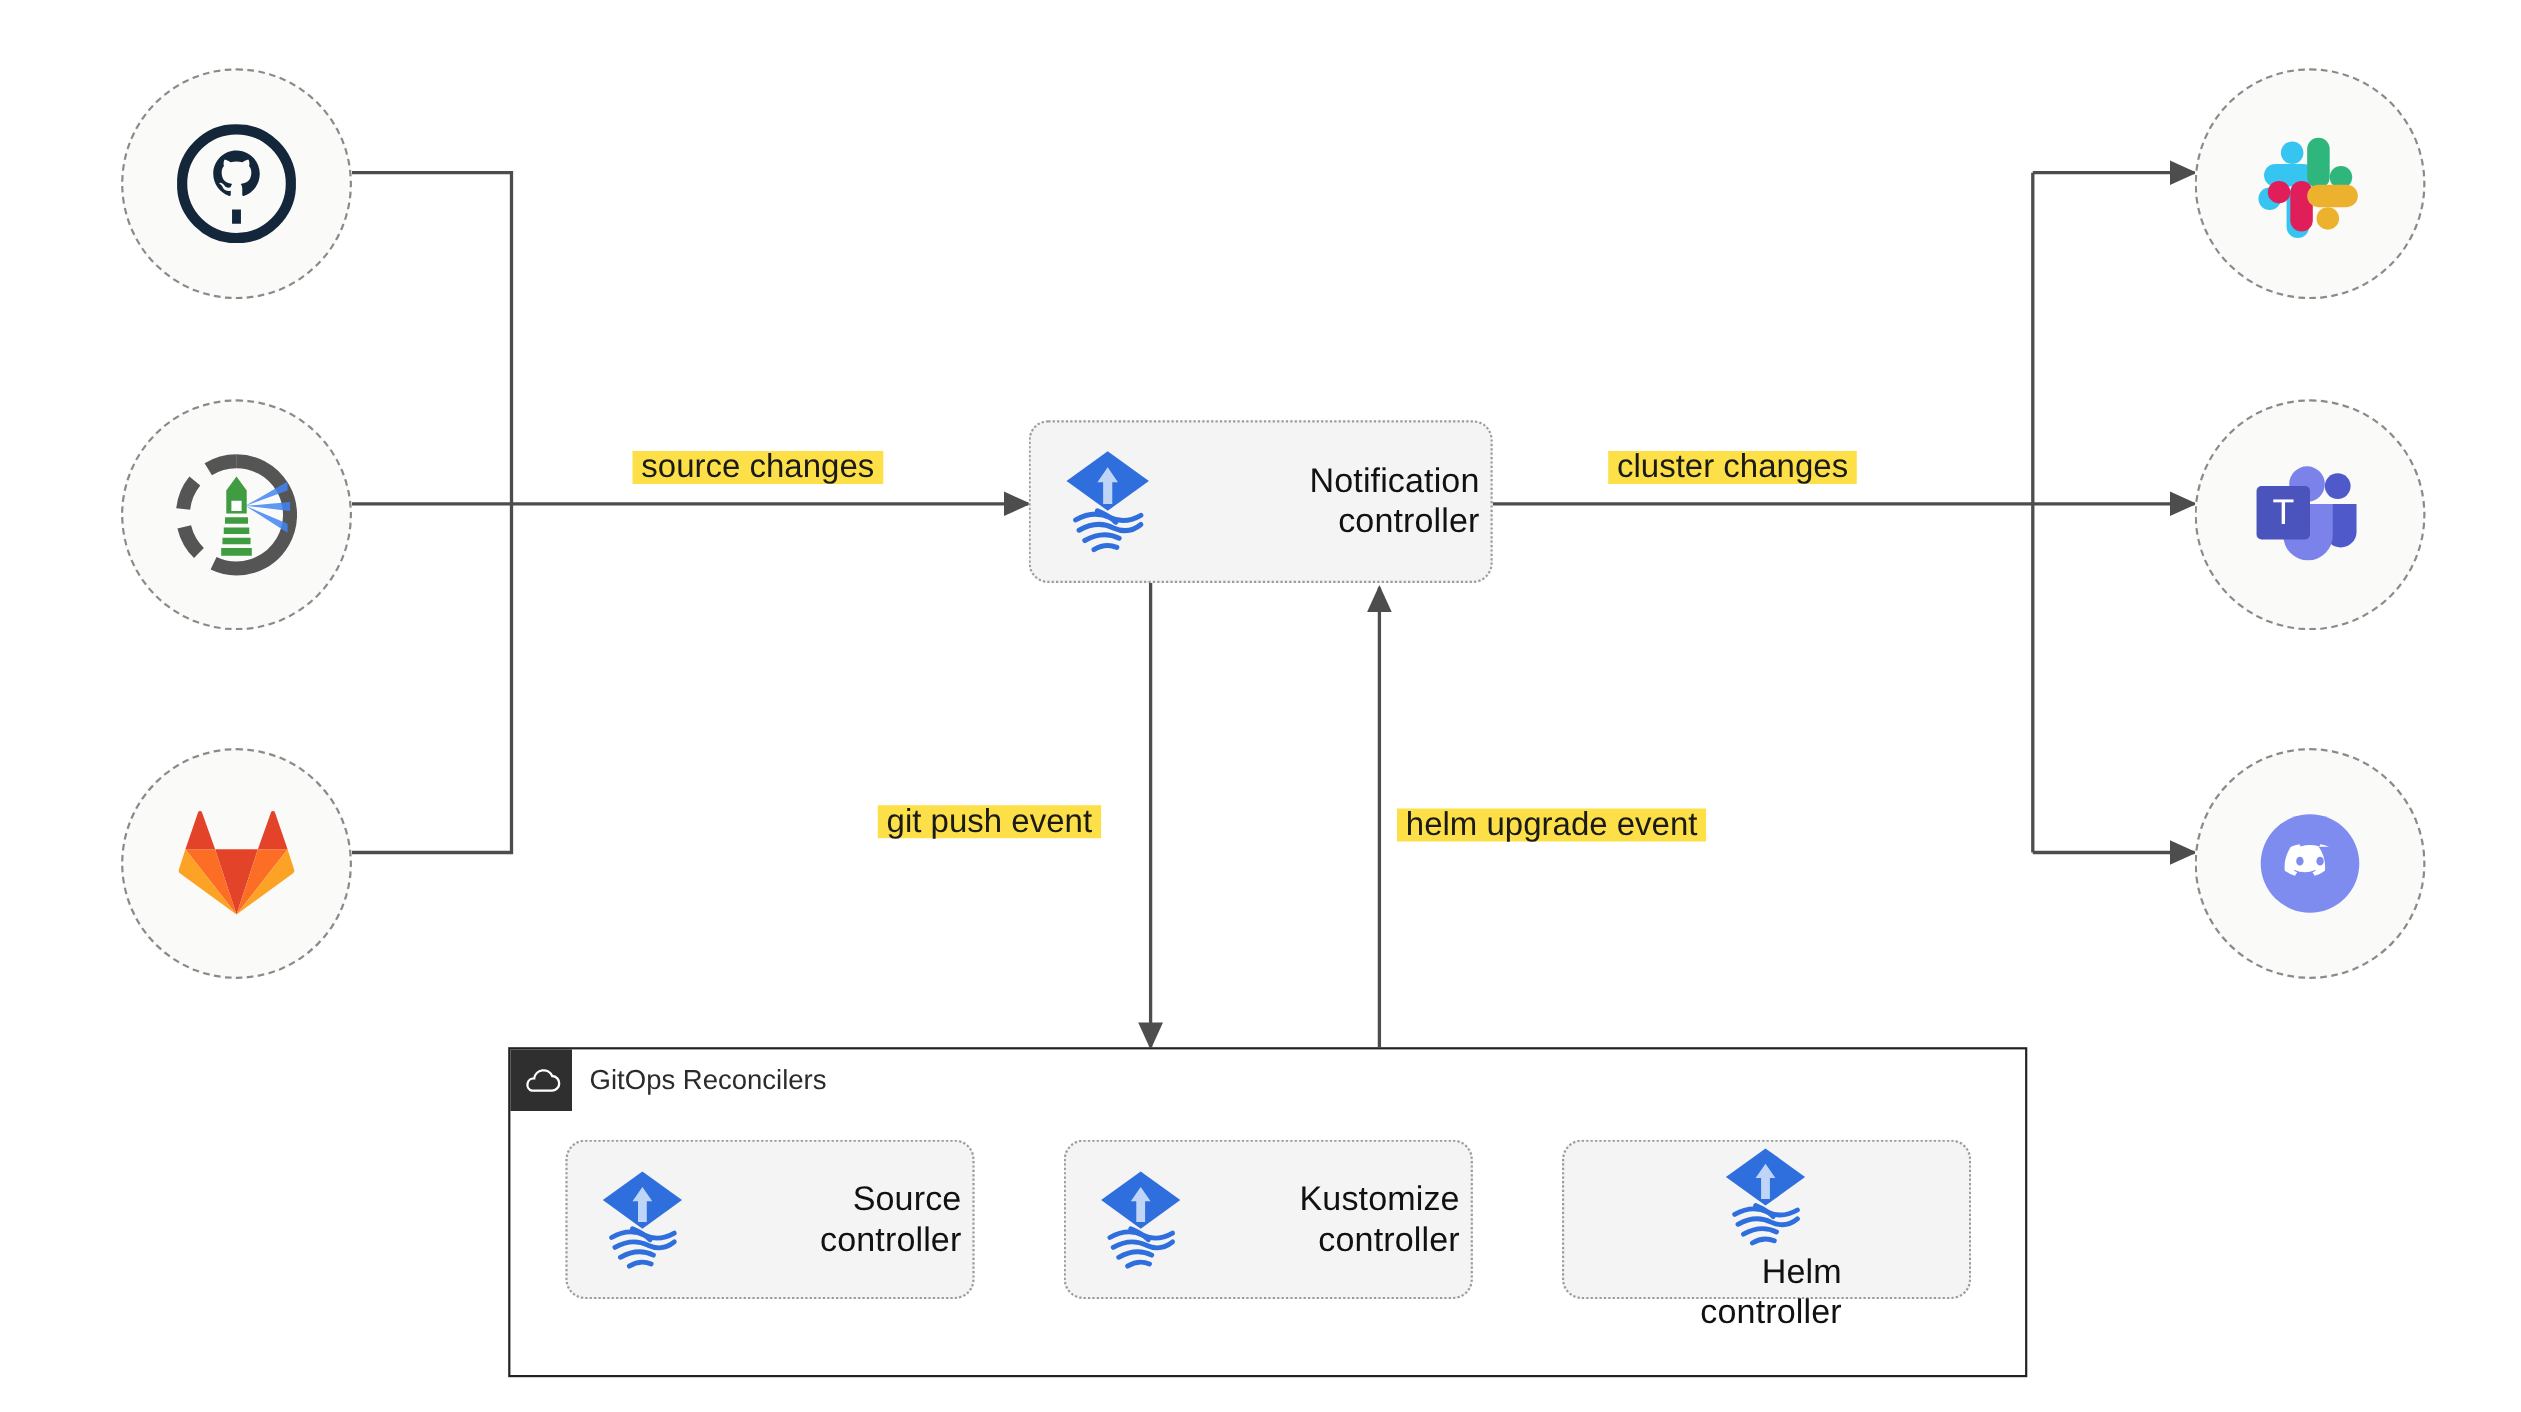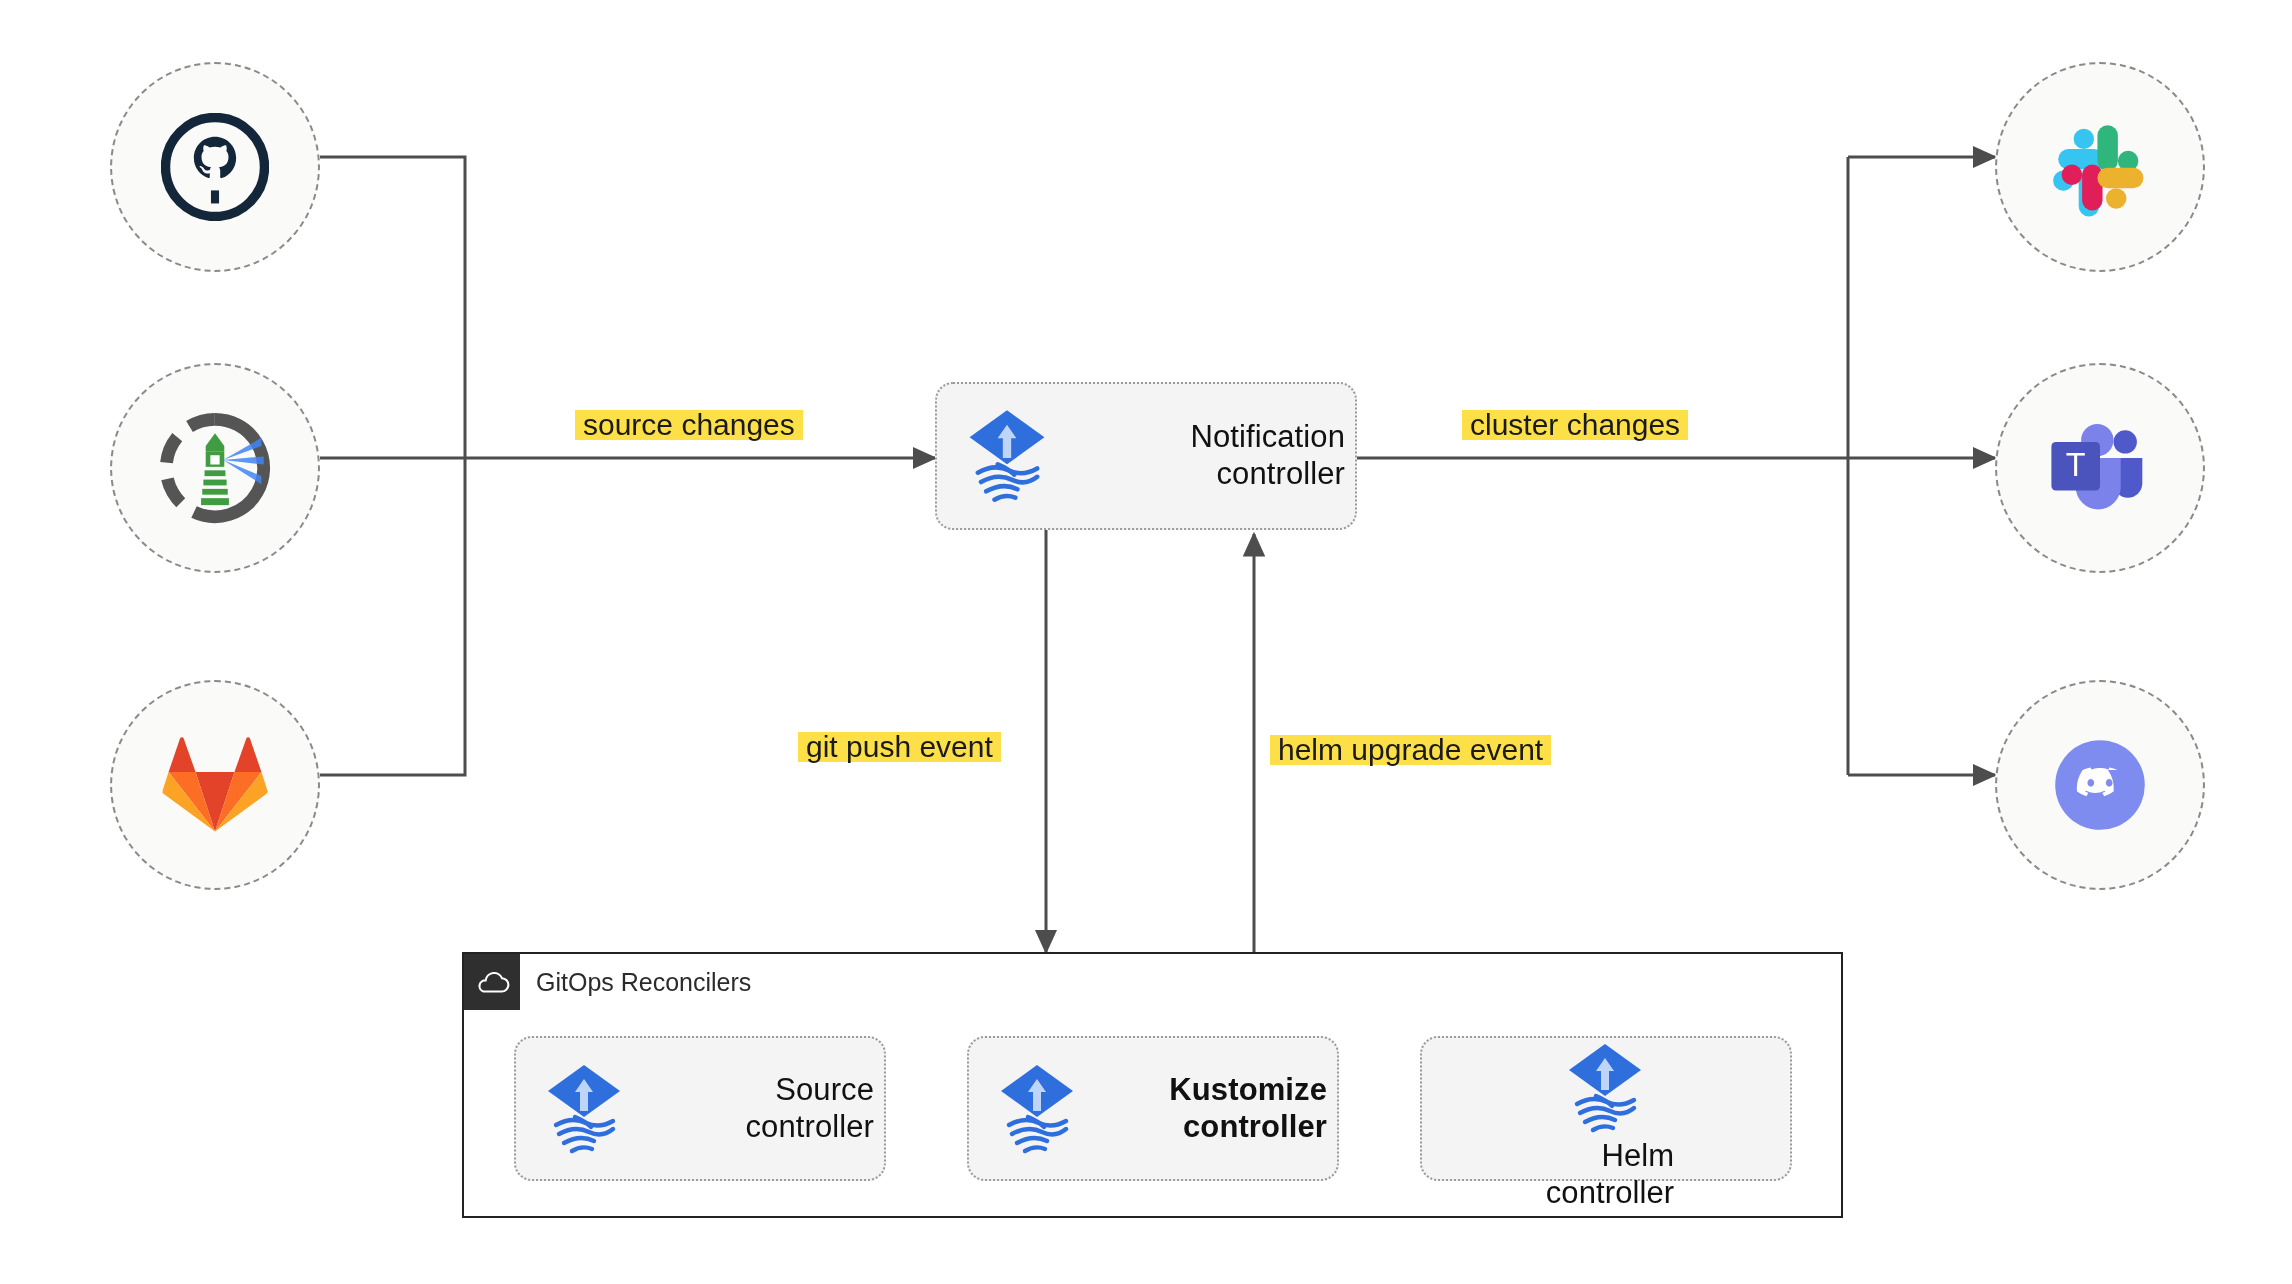--- a/index.html
+++ b/index.html
@@ -200,21 +200,21 @@
         <path d="M25 75 q16 -9 30 -2 q13 6 24 -3"></path>
         <path d="M30 84 q16 -9 30 -2"></path>
         <path d="M38 92 q10 -6 20 -2"></path>
         <path d="M41 58 q10 4 16 10"></path>
       </g>
     </svg>
     <div class="ctrl-label">Notification
 controller</div>
   </div>
 
-  <div id="gitops-container" style="left:462px;top:952px;width:1381px;height:266px;">
+  <div id="gitops-container" style="left:462px;top:952px;width:1381px;height:300px;">
 
     <div id="gitops-header">
       <div id="gitops-badge">
         <svg width="38" height="26" viewBox="0 0 40 26">
           <path d="M11 23h19a7 7 0 0 0 .5-14 9 9 0 0 0-17.2 2.3A6 6 0 0 0 11 23z" fill="none" stroke="#ffffff" stroke-width="2.2"></path>
         </svg>
       </div>
       <div id="gitops-title">GitOps Reconcilers</div>
     </div>
 
@@ -227,21 +227,21 @@
           <path d="M25 75 q16 -9 30 -2 q13 6 24 -3"></path>
           <path d="M30 84 q16 -9 30 -2"></path>
           <path d="M38 92 q10 -6 20 -2"></path>
           <path d="M41 58 q10 4 16 10"></path>
         </g>
       </svg>
       <div class="ctrl-label">Source
 controller</div>
     </div>
 
-    <div class="ctrl-box" id="box-kustomize" style="left:503px;top:82px;width:372px;height:145px;font-weight:bold;">
+    <div class="ctrl-box" id="box-kustomize" style="left:503px;top:82px;width:372px;height:145px;">
       <svg class="flux" width="100" height="100" viewBox="0 0 100 100">
         <path d="M50 6 L86 32 L50 58 L14 32 Z" fill="#2f6fdd"></path>
         <path d="M50 20 L59 33 H54 V52 H46 V33 H41 Z" fill="#bfd5f7"></path>
         <g stroke="#2f6fdd" stroke-width="4.4" fill="none" stroke-linecap="round">
           <path d="M22 66 q16 -9 30 -2 q13 6 27 -2"></path>
           <path d="M25 75 q16 -9 30 -2 q13 6 24 -3"></path>
           <path d="M30 84 q16 -9 30 -2"></path>
           <path d="M38 92 q10 -6 20 -2"></path>
           <path d="M41 58 q10 4 16 10"></path>
         </g>

